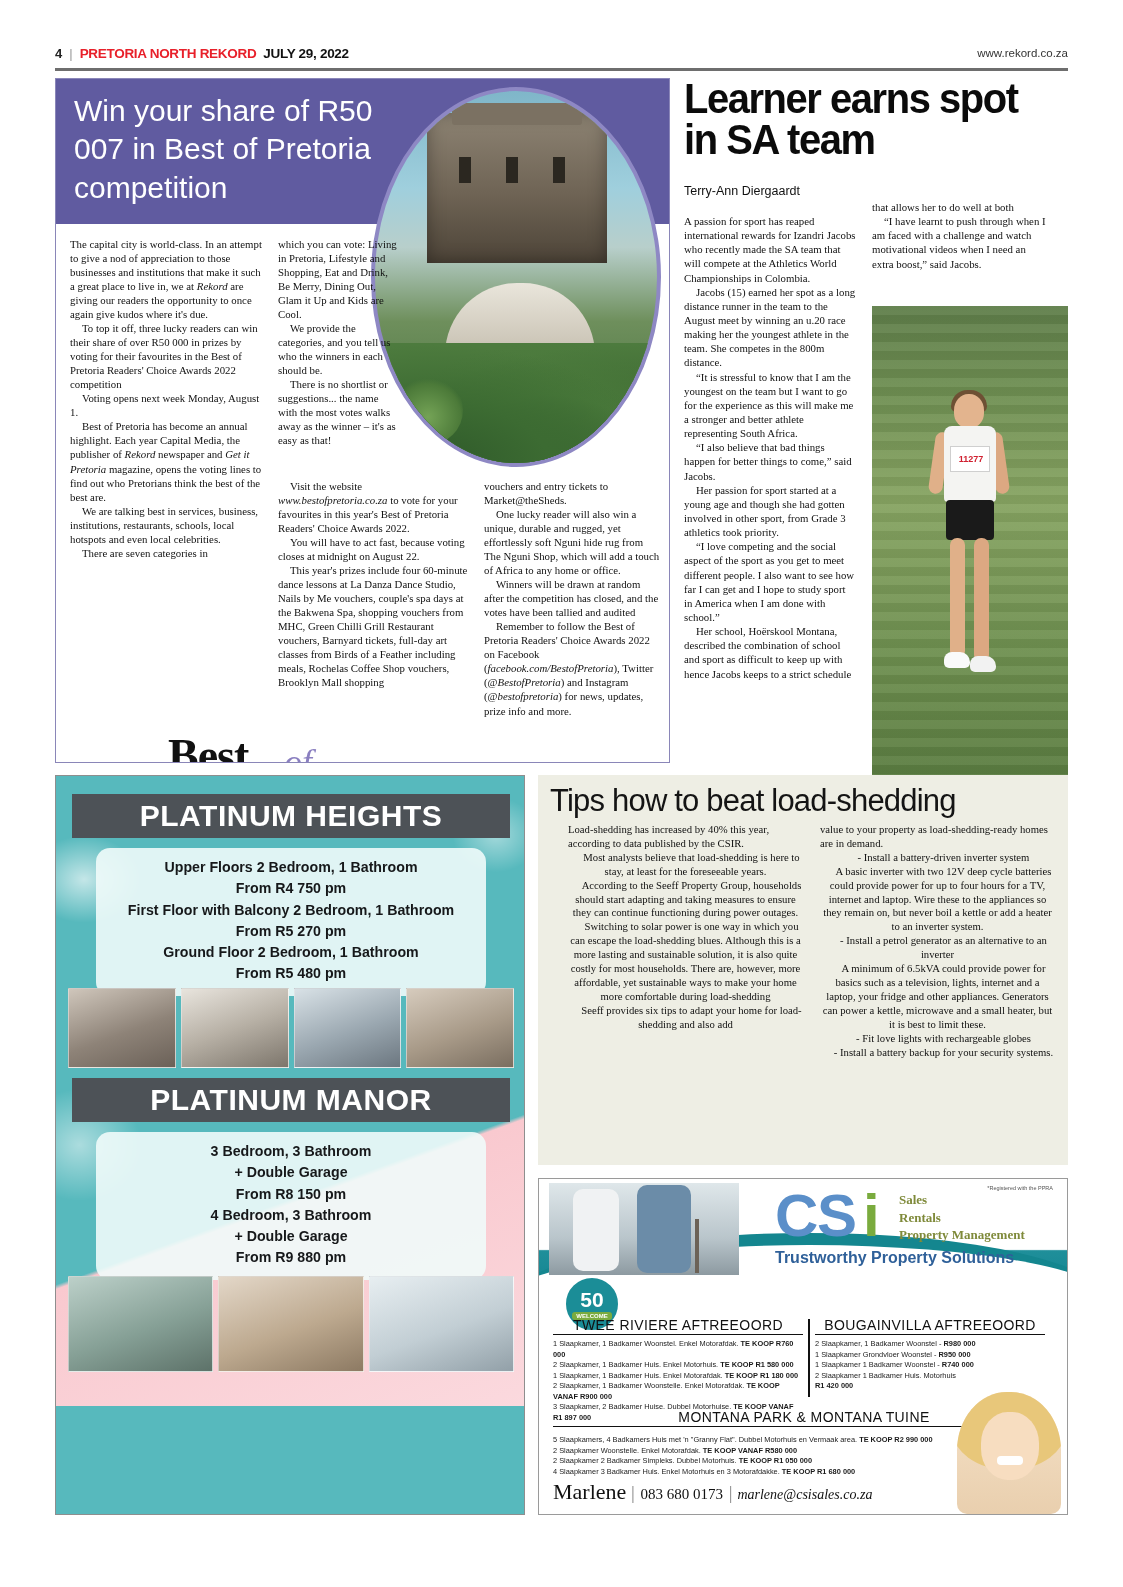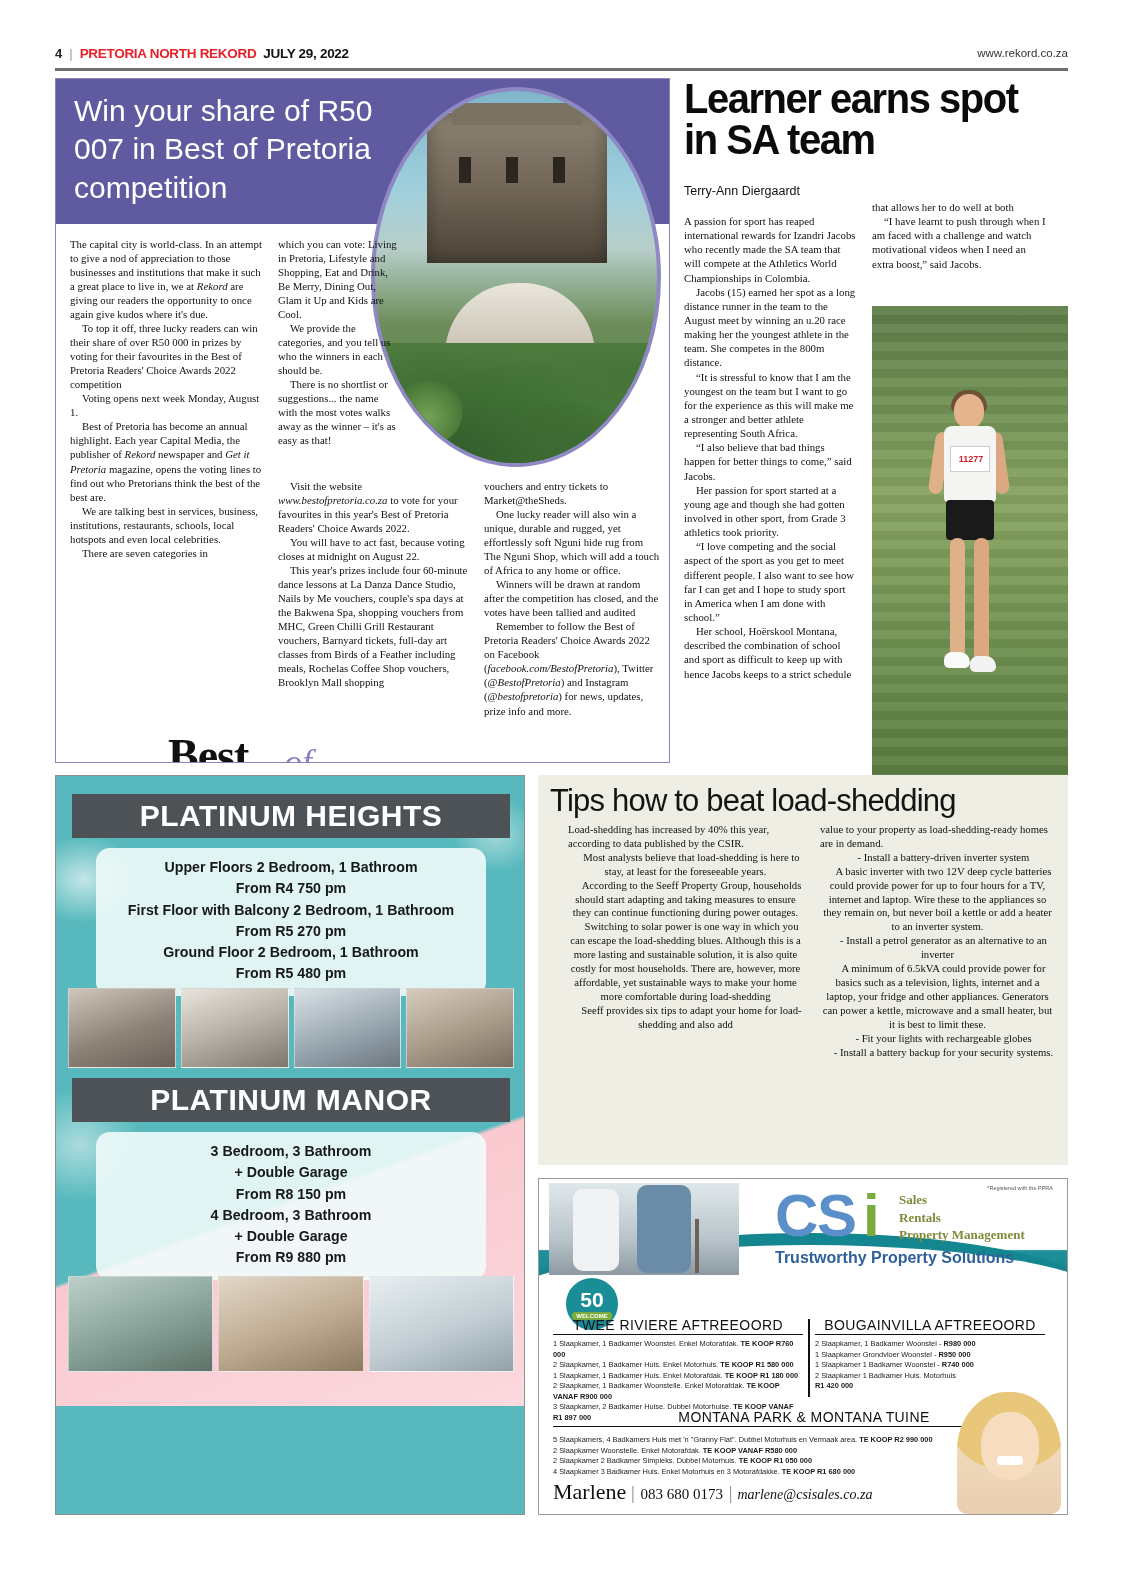--- a/index.html
+++ b/index.html
@@ -437,21 +437,21 @@
       <p class="ind">According to the Seeff Property Group, households should start adapting and taking measures to ensure they can continue functioning during power outages.</p>
       <p class="ind">Switching to solar power is one way in which you can escape the load-shedding blues. Although this is a more lasting and sustainable solution, it is also quite costly for most households. There are, however, more affordable, yet sustainable ways to make your home more comfortable during load-shedding</p>
       <p class="ind">Seeff provides six tips to adapt your home for load-shedding and also add</p>
     </div>
     <div class="ls-col ls-r">
       <p>value to your property as load-shedding-ready homes are in demand.</p>
       <p class="ind">- Install a battery-driven inverter system</p>
       <p class="ind">A basic inverter with two 12V deep cycle batteries could provide power for up to four hours for a TV, internet and laptop. Wire these to the appliances so they remain on, but never boil a kettle or add a heater to an inverter system.</p>
       <p class="ind">- Install a petrol generator as an alternative to an inverter</p>
       <p class="ind">A minimum of 6.5kVA could provide power for basics such as a television, lights, internet and a laptop, your fridge and other appliances. Generators can power a kettle, microwave and a small heater, but it is best to limit these.</p>
-      <p class="ind">- Fit your lights with rechargeable globes</p>
+      <p class="ind">- Fit love lights with rechargeable globes</p>
       <p class="ind">- Install a battery backup for your security systems.</p>
     </div>
   </div>
 </div>
 
 <div class="csi-ad">
   <div class="csi-topwave">
     <div class="wave1"></div>
     <div class="wave2"></div>
   </div>

